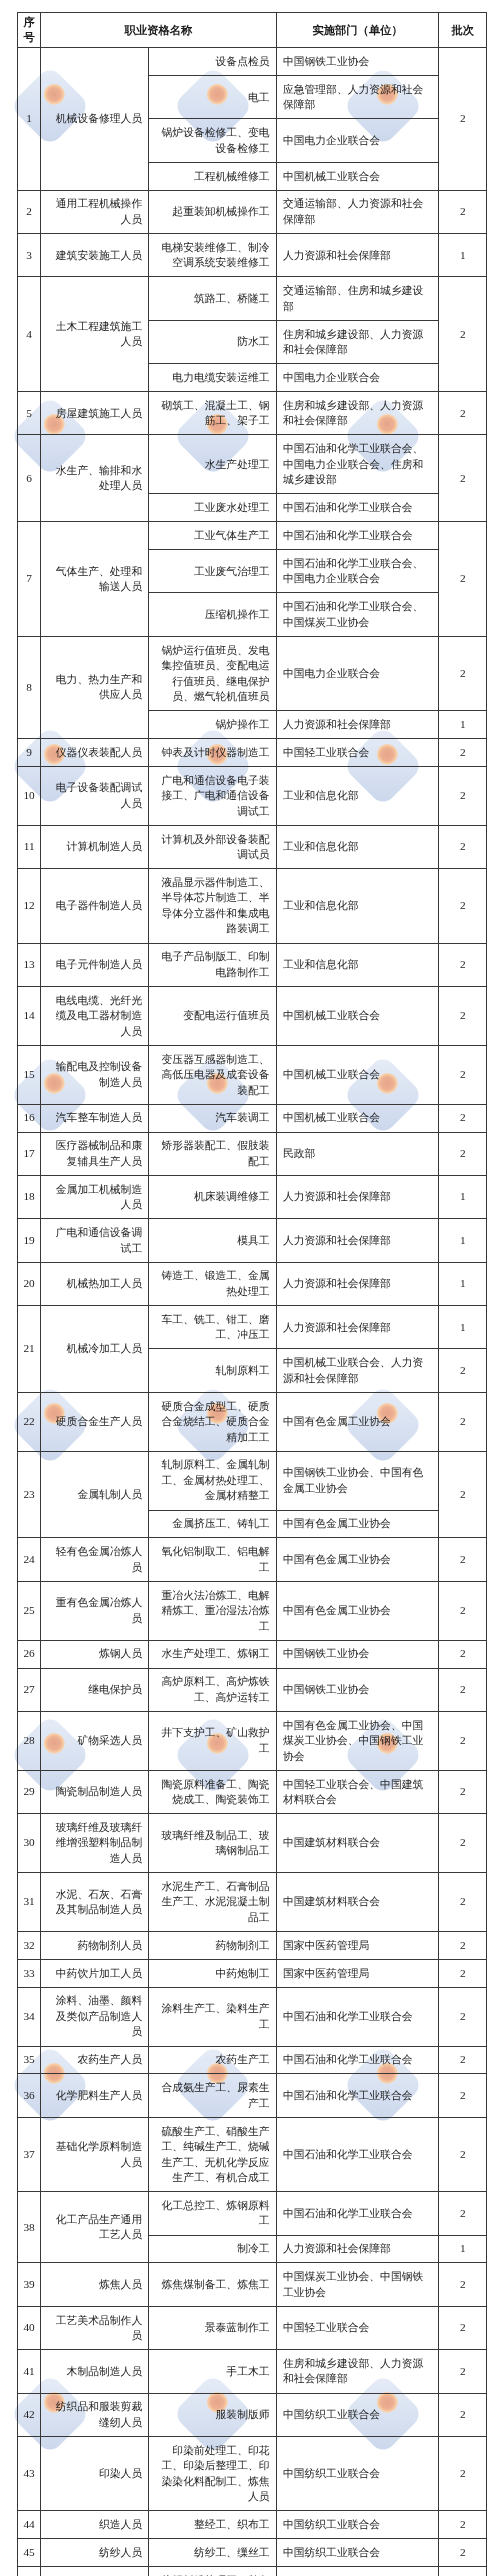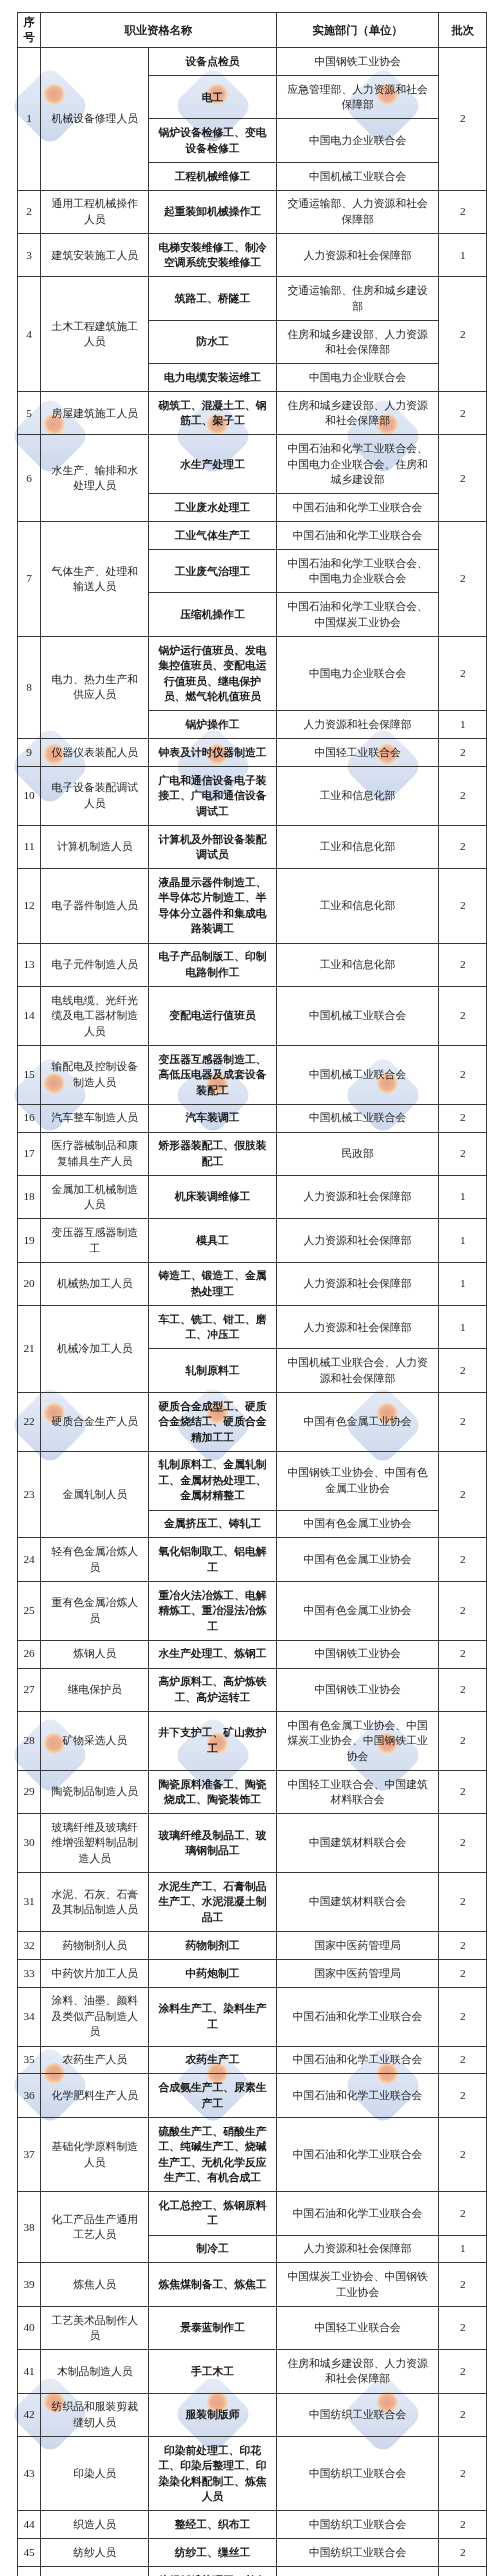--- a/index.html
+++ b/index.html
@@ -67,23 +67,23 @@
     line-height: 15px;
     padding: 2.1px 2.1px;
     text-align: center;
   }
   .grid td {
     font-size: 10.8px;
     line-height: 15.5px;
     padding: 5.7px 6.2px;
   }
   td.c-serial   { text-align: center; padding-left: 1px; padding-right: 1px; font-size: 11.3px; }
-  td.c-category { text-align: center; }
-  td.c-qual     { text-align: center; font-weight: bold; }
-  td.c-dept     { text-align: center; }
+  td.c-category { text-align: right; }
+  td.c-qual     { text-align: right; }
+  td.c-dept     { text-align: left; }
   td.c-batch    { text-align: center; padding-left: 2.1px; padding-right: 2.1px; font-size: 11.3px; }
 </style>
 </head>
 <body>
 
 <div class="page">
   <div id="wm-layer">
       <div class="wm" style="left: 20.6px; top: 77px;">
         <div class="wm-core"></div>
       </div>
@@ -333,21 +333,21 @@
         </tr>
         <tr>
           <td class="c-serial">18</td>
           <td class="c-category">金属加工机械制造人员</td>
           <td class="c-qual">机床装调维修工</td>
           <td class="c-dept">人力资源和社会保障部</td>
           <td class="c-batch">1</td>
         </tr>
         <tr>
           <td class="c-serial">19</td>
-          <td class="c-category">变压器互感器制造工</td>
+          <td class="c-category">广电和通信设备调试工</td>
           <td class="c-qual">模具工</td>
           <td class="c-dept">人力资源和社会保障部</td>
           <td class="c-batch">1</td>
         </tr>
         <tr>
           <td class="c-serial">20</td>
           <td class="c-category">机械热加工人员</td>
           <td class="c-qual">铸造工、锻造工、金属热处理工</td>
           <td class="c-dept">人力资源和社会保障部</td>
           <td class="c-batch">1</td>

